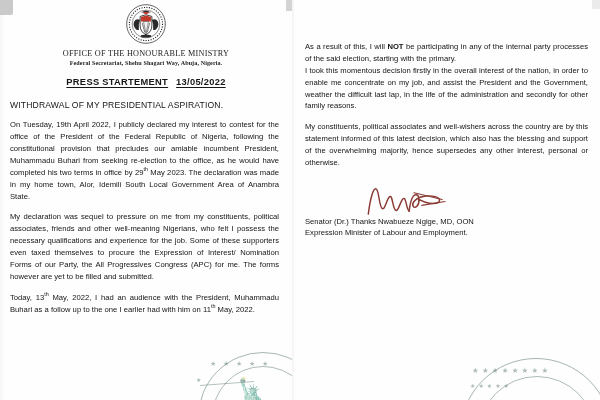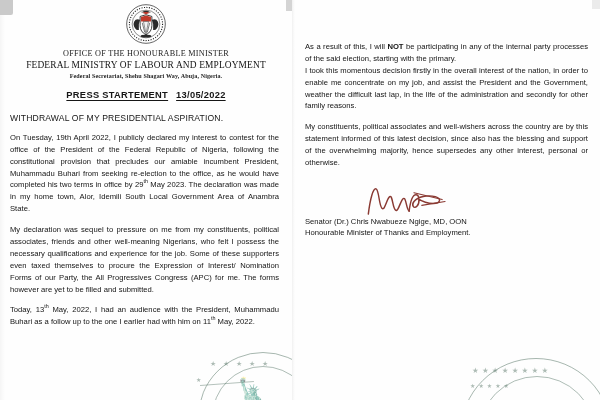--- a/index.html
+++ b/index.html
@@ -245,22 +245,21 @@
 
         <path d="M36 40 Q26 36 22 44 Q18 52 24 60 Q28 66 33 64 L33 50 Z" fill="#2a2a2a"></path>
         <path d="M64 40 Q74 36 78 44 Q82 52 76 60 Q72 66 67 64 L67 50 Z" fill="#2a2a2a"></path>
 
         <path d="M50 18 L58 24 L50 27 L42 24 Z" fill="#c0392b"></path>
         <path d="M38 23 Q50 14 62 23 Q50 20 38 23 Z" fill="#2a2a2a"></path>
 
         <ellipse cx="50" cy="79" rx="13" ry="3.4" fill="#2a2a2a"></ellipse>
       </svg>
 
-      <div class="lh-line1">OFFICE OF THE HONOURABLE MINISTER</div>
-      <div class="lh-line2">FEDERAL MINISTRY OF LABOUR AND EMPLOYMENT</div>
+      <div class="lh-line1">OFFICE OF THE HONOURABLE MINISTRY</div>
       <div class="lh-line3">Federal Secretariat, Shehu Shagari Way, Abuja, Nigeria.</div>
     </div>
 
     <div class="press-line">
       <span class="u">PRESS STARTEMENT</span><span class="press-date">13/05/2022</span>
     </div>
 
     <div class="doc-subject">WITHDRAWAL OF MY PRESIDENTIAL ASPIRATION.</div>
 
     <div class="col-body">
@@ -286,37 +285,37 @@
     <div class="seal-stars" style="left:178px; top:382px; letter-spacing:3px; font-size:6px;">★★★★★</div>
 
     <div class="right-top-pad"></div>
 
     <div class="col-body right">
       <p class="para">
         As a result of this, I will <b>NOT</b> be participating in any of the internal party processes of the said election, starting with the primary.<br>
         I took this momentous decision firstly in the overall interest of the nation, in order to enable me concentrate on my job, and assist the President and the Government, weather the difficult last lap, in the life of the administration and secondly for other family reasons.
       </p>
       <p class="para">
-        My constituents, political associates and well-wishers across the country are by this statement informed of this latest decision, since also has the blessing and support of the overwhelming majority, hence supersedes any other interest, personal or otherwise.
+        My constituents, political associates and well-wishers across the country are by this statement informed of this latest decision, which also has the blessing and support of the overwhelming majority, hence supersedes any other interest, personal or otherwise.
       </p>
 
 
       <div class="sig-block">
         <svg class="sig-mark" viewBox="0 0 220 70">
           <g fill="none" stroke="#8a3a33" stroke-width="3" stroke-linecap="round" stroke-linejoin="round">
             <path d="M18 62 C22 30, 28 8, 34 10 C40 12, 40 44, 46 50 C52 56, 56 30, 62 26
                      C68 22, 68 50, 74 54 C80 58, 84 34, 90 30 C96 26, 96 52, 102 56"></path>
             <path d="M102 56 C104 40, 108 22, 116 22 C124 22, 124 40, 118 46 C112 52, 106 44, 112 36
                      C120 26, 140 22, 156 26 C170 30, 166 40, 152 40 C138 40, 126 34, 120 30"></path>
             <path d="M112 18 L170 32" stroke-width="2.4"></path>
             <path d="M128 44 L176 36" stroke-width="2.2"></path>
           </g>
         </svg>
         <div class="sig-names">
-          <div>Senator (Dr.) Chris Nwabueze Ngige, MD, OON</div>
-          <div>Honourable Minister of Thanks and Employment.</div>
+          <div>Senator (Dr.) Thanks Nwabueze Ngige, MD, OON</div>
+          <div>Expression Minister of Labour and Employment.</div>
         </div>
       </div>
     </div>
   </div>
 
   <div class="gutter-seam"></div>
 </div>
 
 </body></html>

